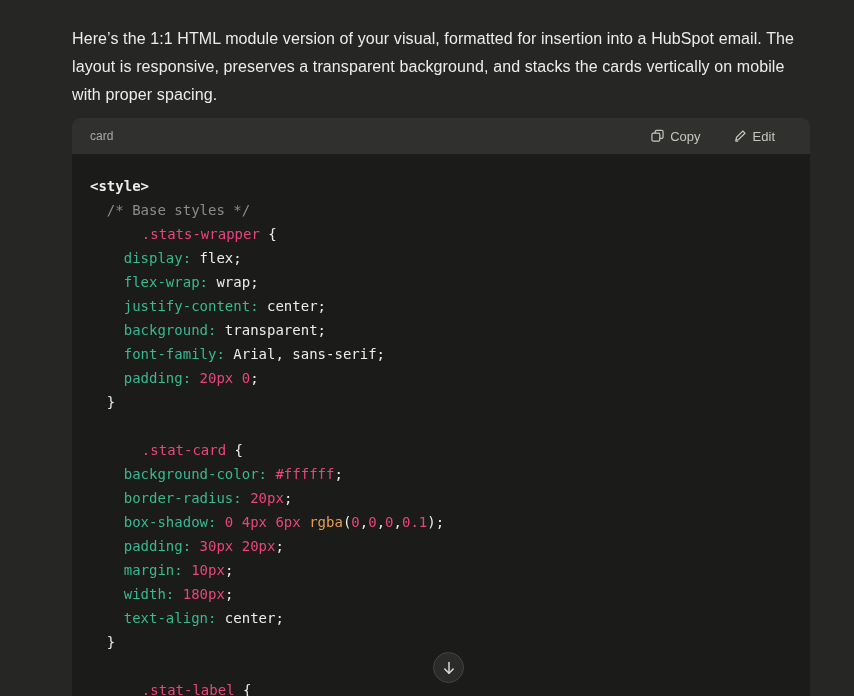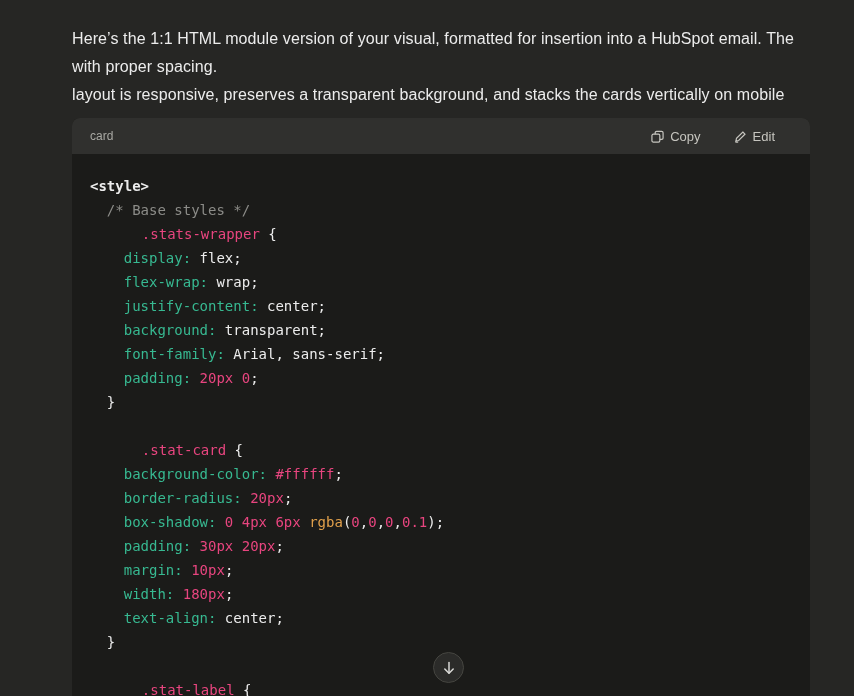--- a/index.html
+++ b/index.html
@@ -43,21 +43,20 @@
     font-size: 12px;
     flex: 1;
   }
   .header-actions {
     display: flex;
     align-items: center;
     gap: 33px;
   }
   .hdr-btn {
     display: flex;
-    align-items: center;
     gap: 6px;
     background: none;
     border: none;
     padding: 0;
     color: #c6c5bf;
     font-size: 13px;
     font-family: "Liberation Sans", sans-serif;
     cursor: pointer;
   }
   .hdr-btn svg { display: block; }
@@ -96,22 +95,22 @@
     padding: 0;
     box-sizing: border-box;
   }
   .scroll-down svg { display: block; }
 </style>
 </head>
 <body>
 
 <div class="message-text">
     <div>Here’s the 1:1 HTML module version of your visual, formatted for insertion into a HubSpot email. The</div>
+    <div>layout is responsive, preserves a transparent background, and stacks the cards vertically on mobile</div>
     <div>with proper spacing.</div>
-    <div>layout is responsive, preserves a transparent background, and stacks the cards vertically on mobile</div>
   </div>
 
 <div class="code-block">
   <div class="code-header">
     <span class="code-lang">card</span>
     <div class="header-actions">
       <button class="hdr-btn">
         <span>
           <svg width="13" height="13" viewBox="0 0 14 14" fill="none" stroke="#c6c5bf" stroke-width="1.3">
             <rect x="1" y="4.5" width="8.5" height="8.5" rx="1.5"></rect>

